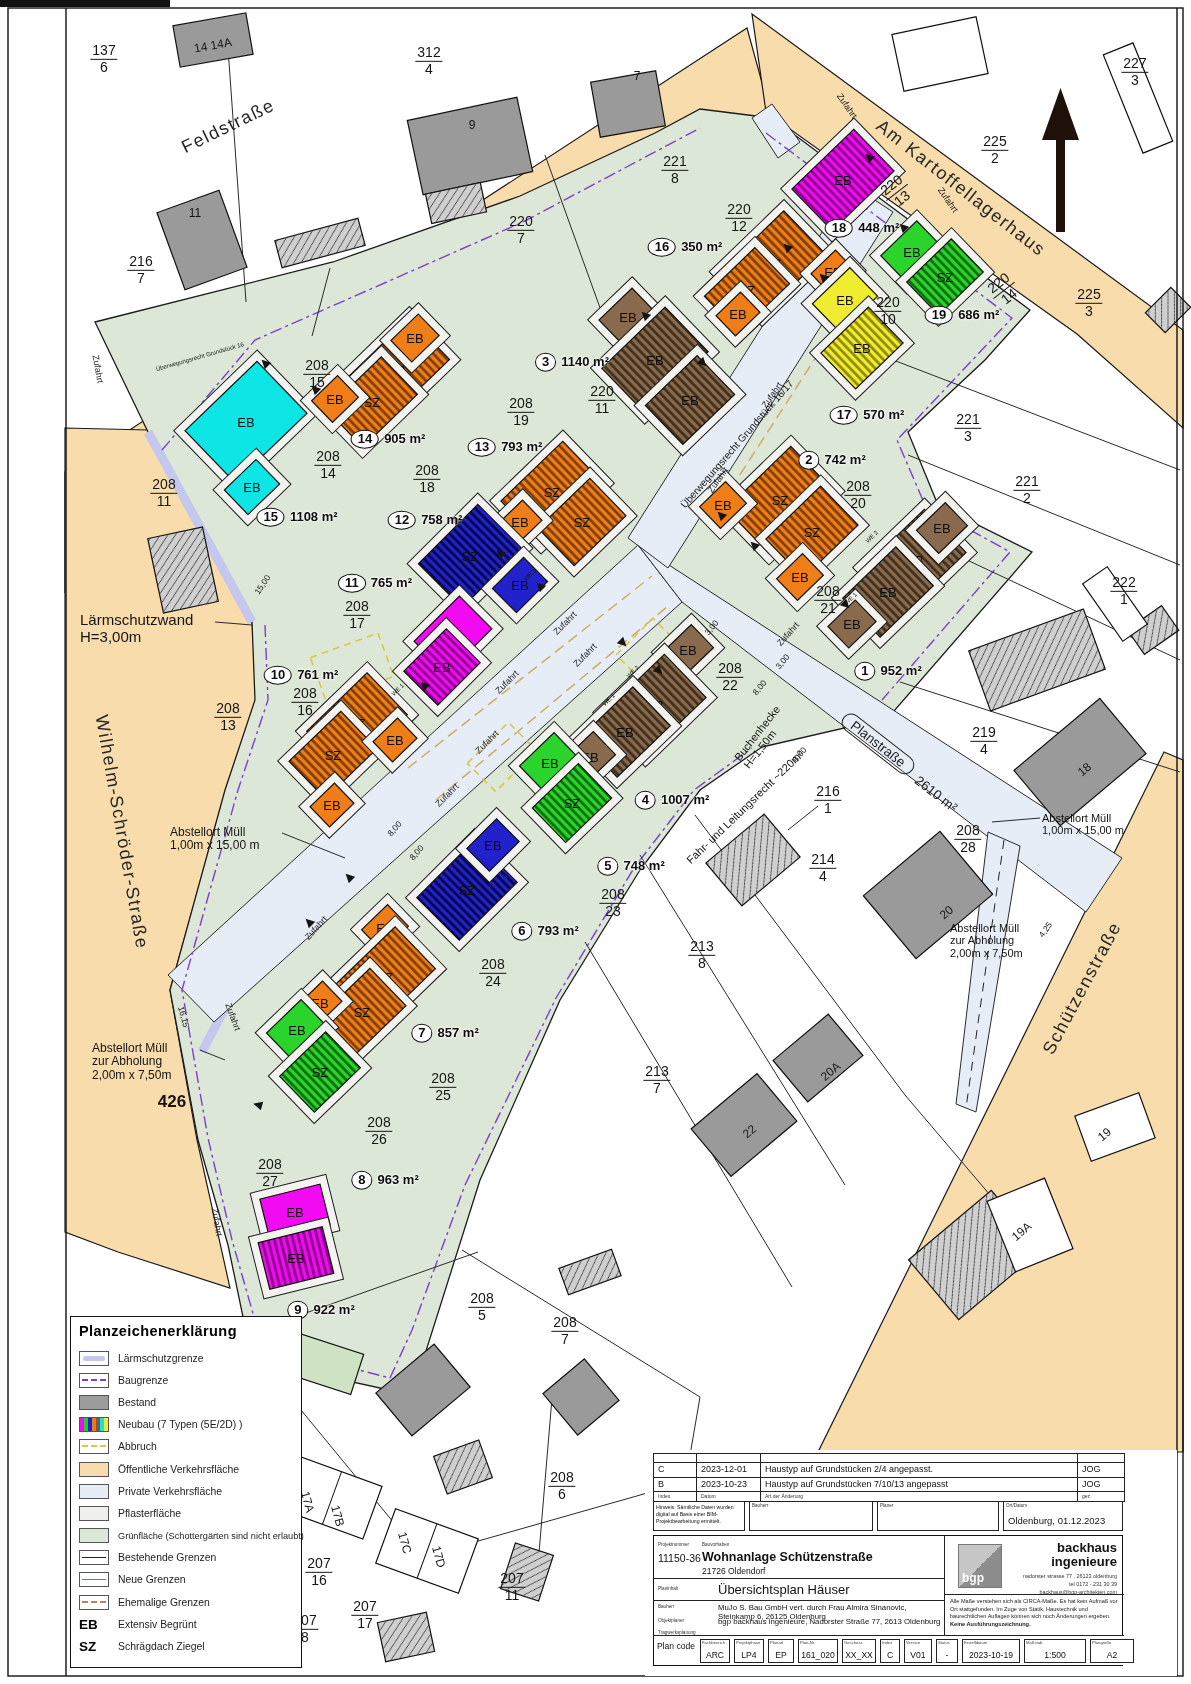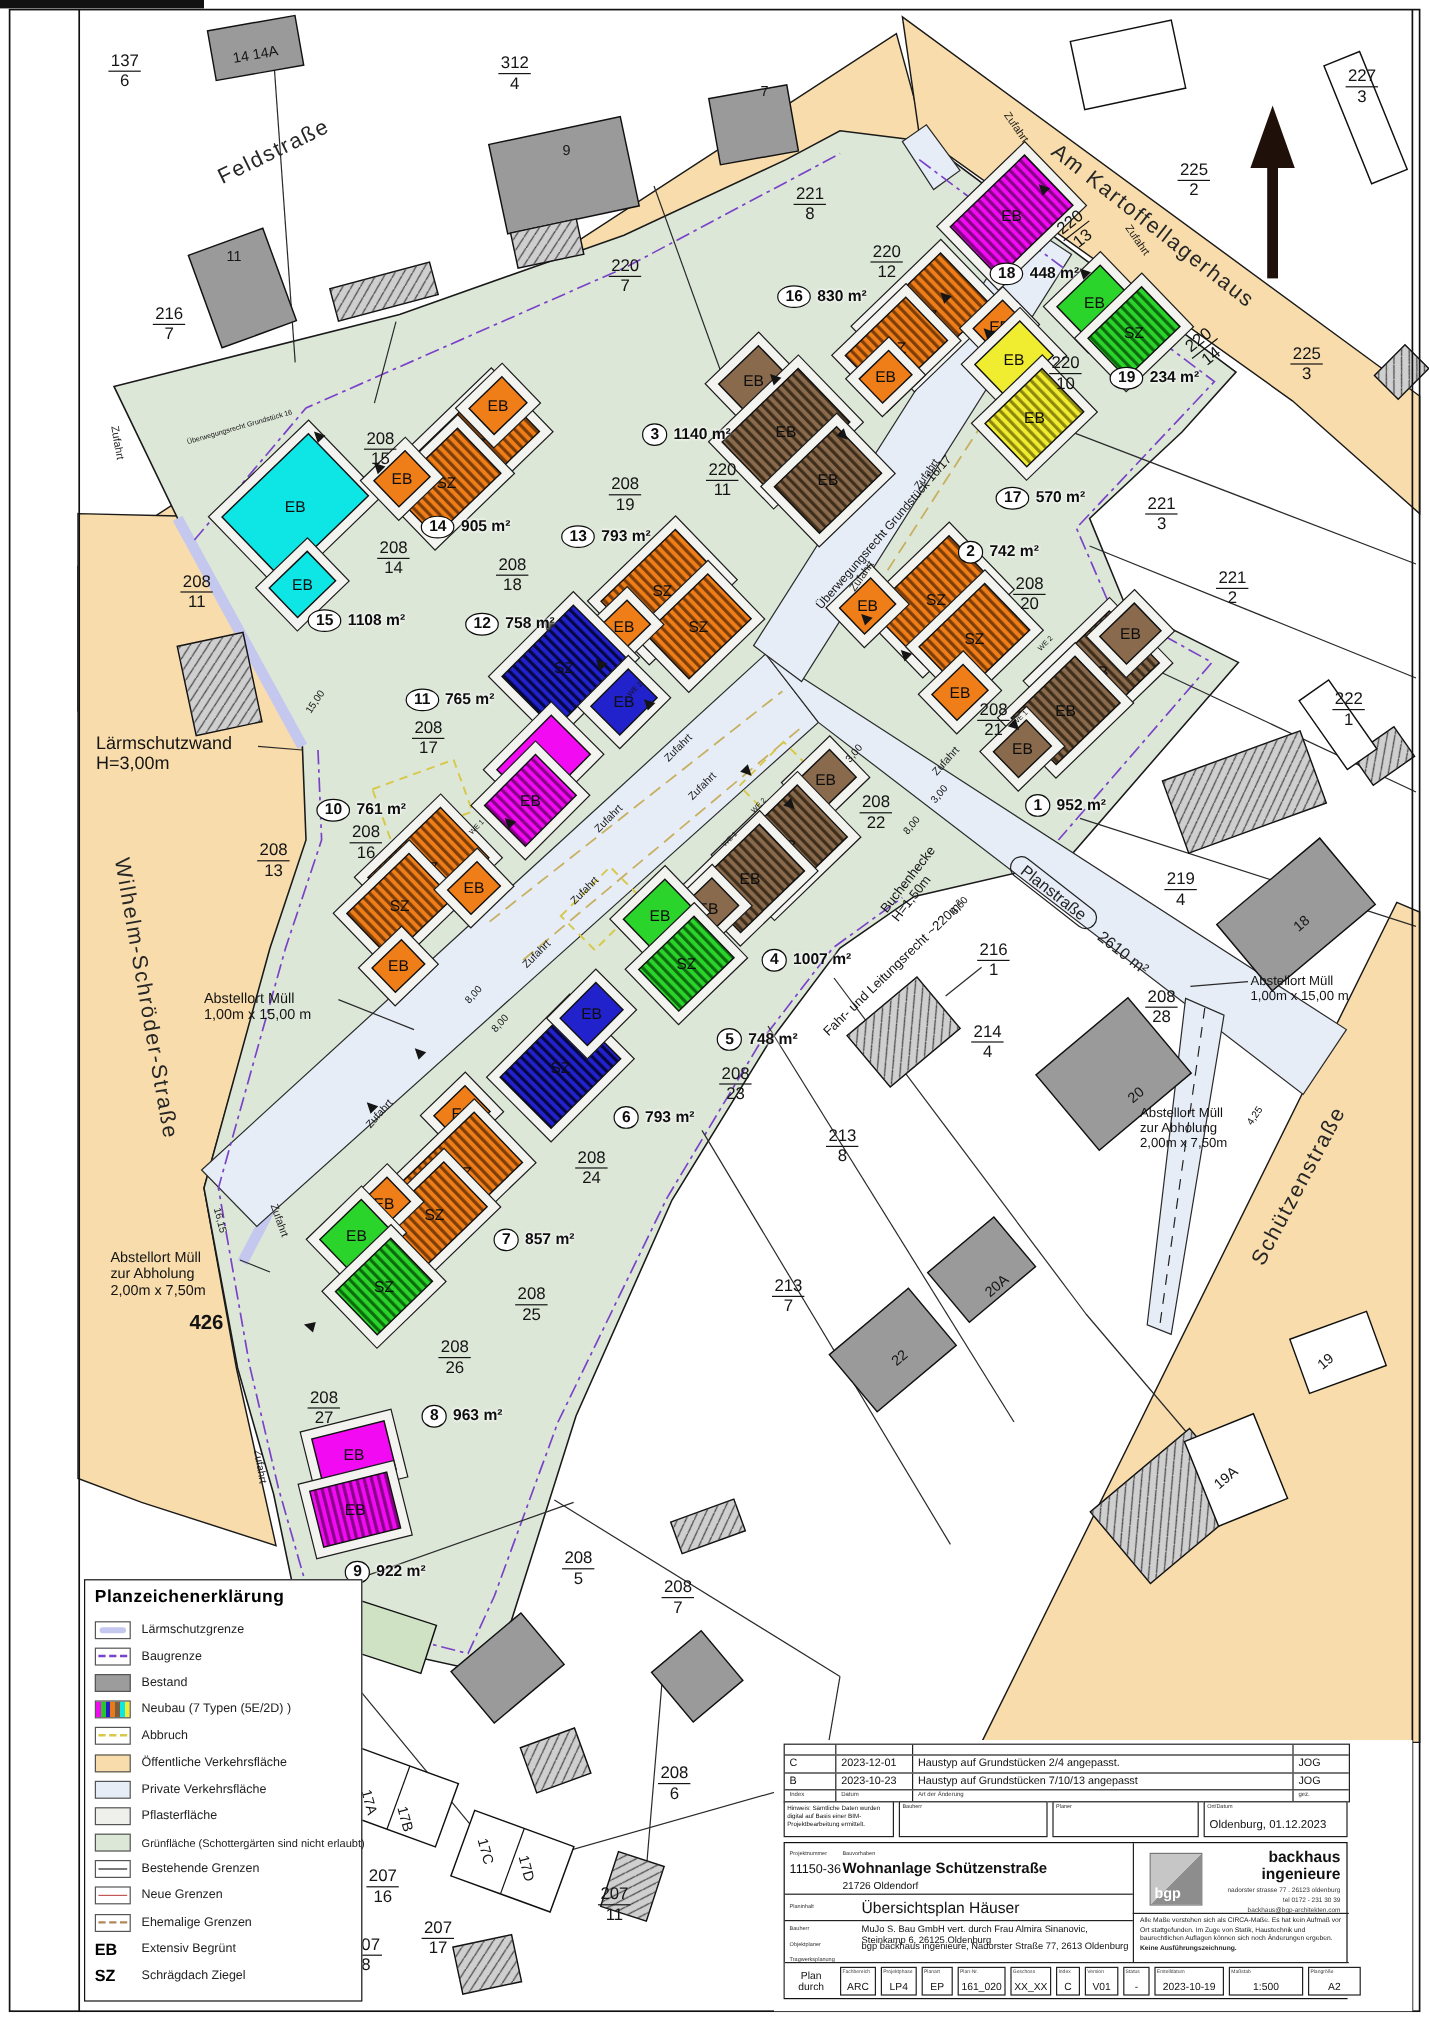--- a/index.html
+++ b/index.html
@@ -626,24 +626,24 @@
       <div class="mlbl badge" style="left: 545px; top: 931px; transform: translate(-50%, -50%);"><span class="bno">6</span><span class="barea">793 m²</span></div>
       <div class="mlbl badge" style="left: 445px; top: 1033px; transform: translate(-50%, -50%);"><span class="bno">7</span><span class="barea">857 m²</span></div>
       <div class="mlbl badge" style="left: 385px; top: 1180px; transform: translate(-50%, -50%);"><span class="bno">8</span><span class="barea">963 m²</span></div>
       <div class="mlbl badge" style="left: 321px; top: 1310px; transform: translate(-50%, -50%);"><span class="bno">9</span><span class="barea">922 m²</span></div>
       <div class="mlbl badge" style="left: 301px; top: 675px; transform: translate(-50%, -50%);"><span class="bno">10</span><span class="barea">761 m²</span></div>
       <div class="mlbl badge" style="left: 375px; top: 583px; transform: translate(-50%, -50%);"><span class="bno">11</span><span class="barea">765 m²</span></div>
       <div class="mlbl badge" style="left: 425px; top: 520px; transform: translate(-50%, -50%);"><span class="bno">12</span><span class="barea">758 m²</span></div>
       <div class="mlbl badge" style="left: 505px; top: 447px; transform: translate(-50%, -50%);"><span class="bno">13</span><span class="barea">793 m²</span></div>
       <div class="mlbl badge" style="left: 388px; top: 439px; transform: translate(-50%, -50%);"><span class="bno">14</span><span class="barea">905 m²</span></div>
       <div class="mlbl badge" style="left: 297px; top: 517px; transform: translate(-50%, -50%);"><span class="bno">15</span><span class="barea">1108 m²</span></div>
-      <div class="mlbl badge" style="left: 685px; top: 247px; transform: translate(-50%, -50%);"><span class="bno">16</span><span class="barea">830 m²</span></div>
+      <div class="mlbl badge" style="left: 685px; top: 247px; transform: translate(-50%, -50%);"><span class="bno">16</span><span class="barea">350 m²</span></div>
       <div class="mlbl badge" style="left: 867px; top: 415px; transform: translate(-50%, -50%);"><span class="bno">17</span><span class="barea">570 m²</span></div>
       <div class="mlbl badge" style="left: 862px; top: 228px; transform: translate(-50%, -50%);"><span class="bno">18</span><span class="barea">448 m²</span></div>
-      <div class="mlbl badge" style="left: 962px; top: 315px; transform: translate(-50%, -50%);"><span class="bno">19</span><span class="barea">234 m²</span></div>
+      <div class="mlbl badge" style="left: 962px; top: 315px; transform: translate(-50%, -50%);"><span class="bno">19</span><span class="barea">686 m²</span></div>
       <div class="mlbl street-big" style="left: 228px; top: 126px; transform: translate(-50%, -50%) rotate(-26deg);">Feldstraße</div>
       <div class="mlbl street-big" style="left: 961px; top: 188px; transform: translate(-50%, -50%) rotate(38deg);">Am Kartoffellagerhaus</div>
       <div class="mlbl street-big" style="left: 122px; top: 832px; transform: translate(-50%, -50%) rotate(80deg);">Wilhelm-Schröder-Straße</div>
       <div class="mlbl street-big" style="left: 1082px; top: 988px; transform: translate(-50%, -50%) rotate(-62deg);">Schützenstraße</div>
       <div class="mlbl street-oval" style="left: 878px; top: 744px; transform: translate(-50%, -50%) rotate(38deg);">Planstraße</div>
       <div class="mlbl street-sub" style="left: 936px; top: 794px; transform: translate(-50%, -50%) rotate(38deg);">2610 m²</div>
       <div class="mlbl zu" style="left: 98px; top: 369px; transform: translate(-50%, -50%) rotate(80deg);">Zufahrt</div>
       <div class="mlbl zu" style="left: 847px; top: 106px; transform: translate(-50%, -50%) rotate(55deg);">Zufahrt</div>
       <div class="mlbl zu" style="left: 948px; top: 200px; transform: translate(-50%, -50%) rotate(55deg);">Zufahrt</div>
       <div class="mlbl zu" style="left: 718px; top: 480px; transform: translate(-50%, -50%) rotate(-55deg);">Zufahrt</div>
@@ -842,21 +842,21 @@
       <div>backhaus@bgp-architekten.com</div>
     </div>
     <div style="position:absolute;left:290px;top:58px;width:180px;border-top:1px solid #222;height:0;"></div>
     <div style="position:absolute;left:296px;top:62px;width:168px;font-size:5.6px;line-height:1.35;color:#222;">
       <span>Alle Maße verstehen sich als CIRCA-Maße. Es hat kein Aufmaß vor Ort stattgefunden. Im Zuge von Statik, Haustechnik und baurechtlichen Auflagen können sich noch Änderungen ergeben.</span>
       <b> </b><b>Keine Ausführungszeichnung.</b>
     </div>
 
     <div style="position:absolute;left:0;bottom:0;width:468px;height:29px;border-top:1px solid #222;display:flex;align-items:center;gap:4px;padding-left:2px;background:#fff;">
       <div class="pc-box" style="width:40px;border:none;">
-            <div style="font-size:8.6px;line-height:1.1;margin-top:3px;white-space:pre-line;">Plan durch</div>
+            <div style="font-size:8.6px;line-height:1.1;margin-top:3px;white-space:pre-line;">Plan code</div>
           </div>
       <div class="pc-box" style="width:30px">
             <span class="pch">Fachbereich</span>
             <span class="pcv">ARC</span>
           </div>
       <div class="pc-box" style="width:30px">
             <span class="pch">Projektphase</span>
             <span class="pcv">LP4</span>
           </div>
       <div class="pc-box" style="width:26px">

